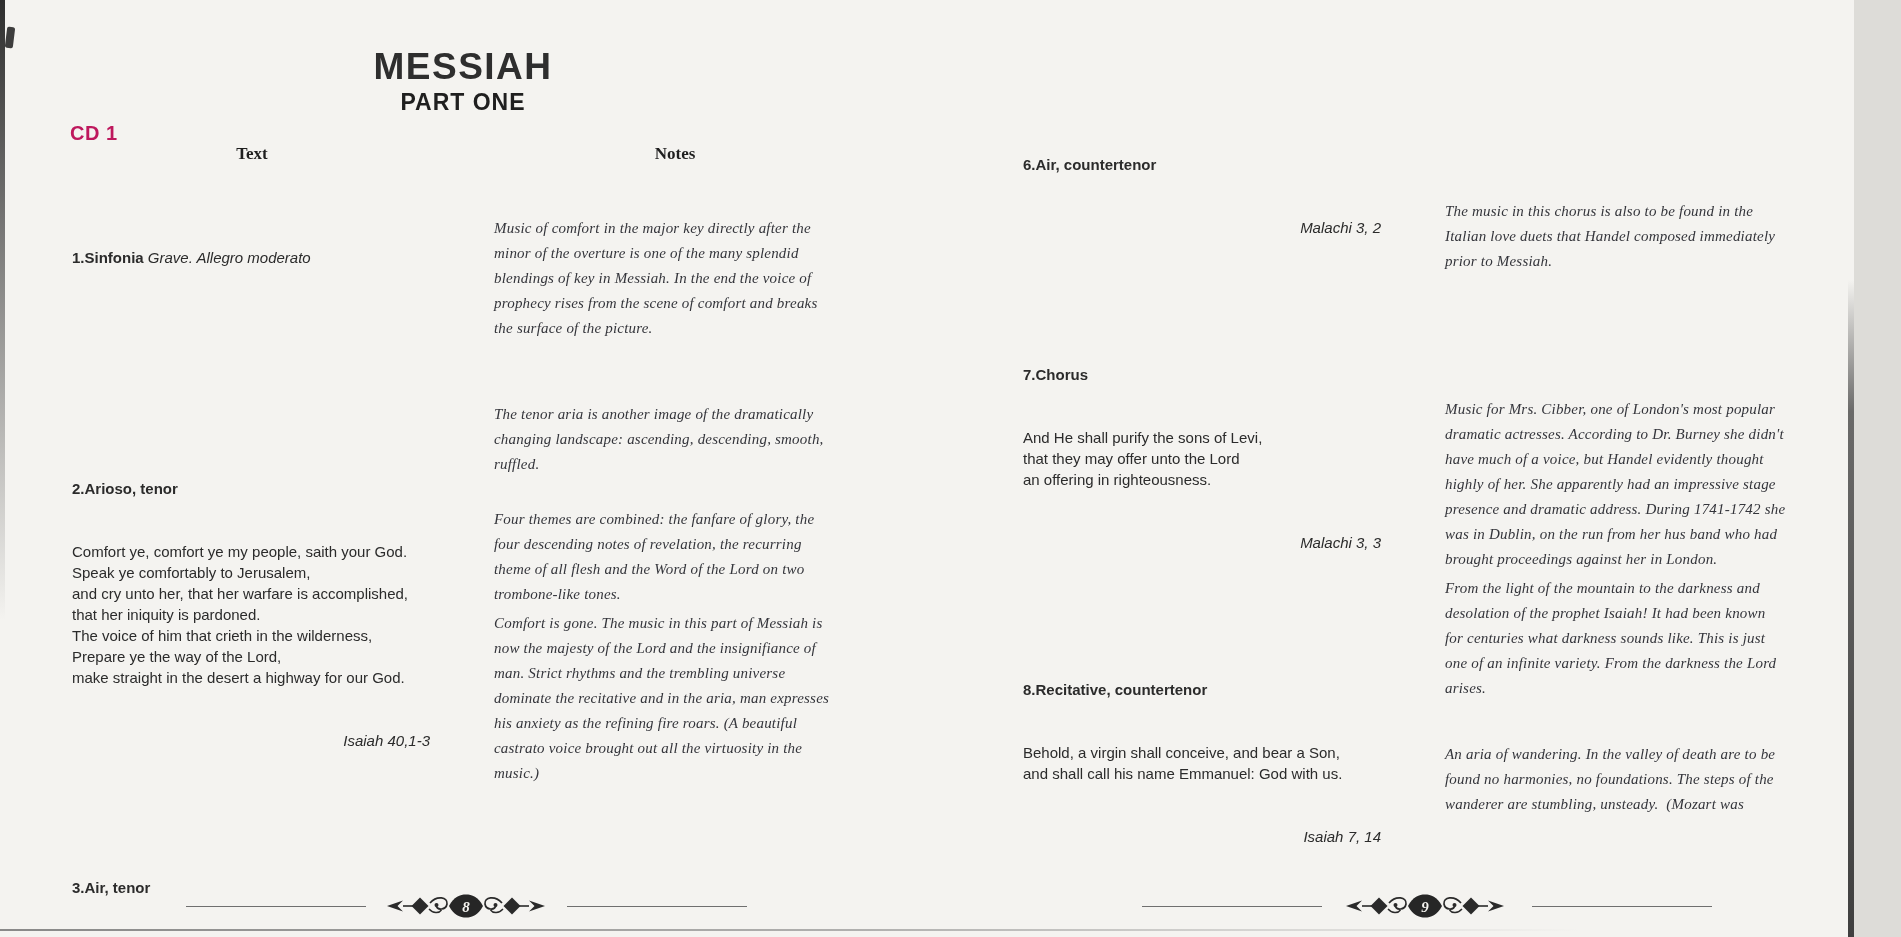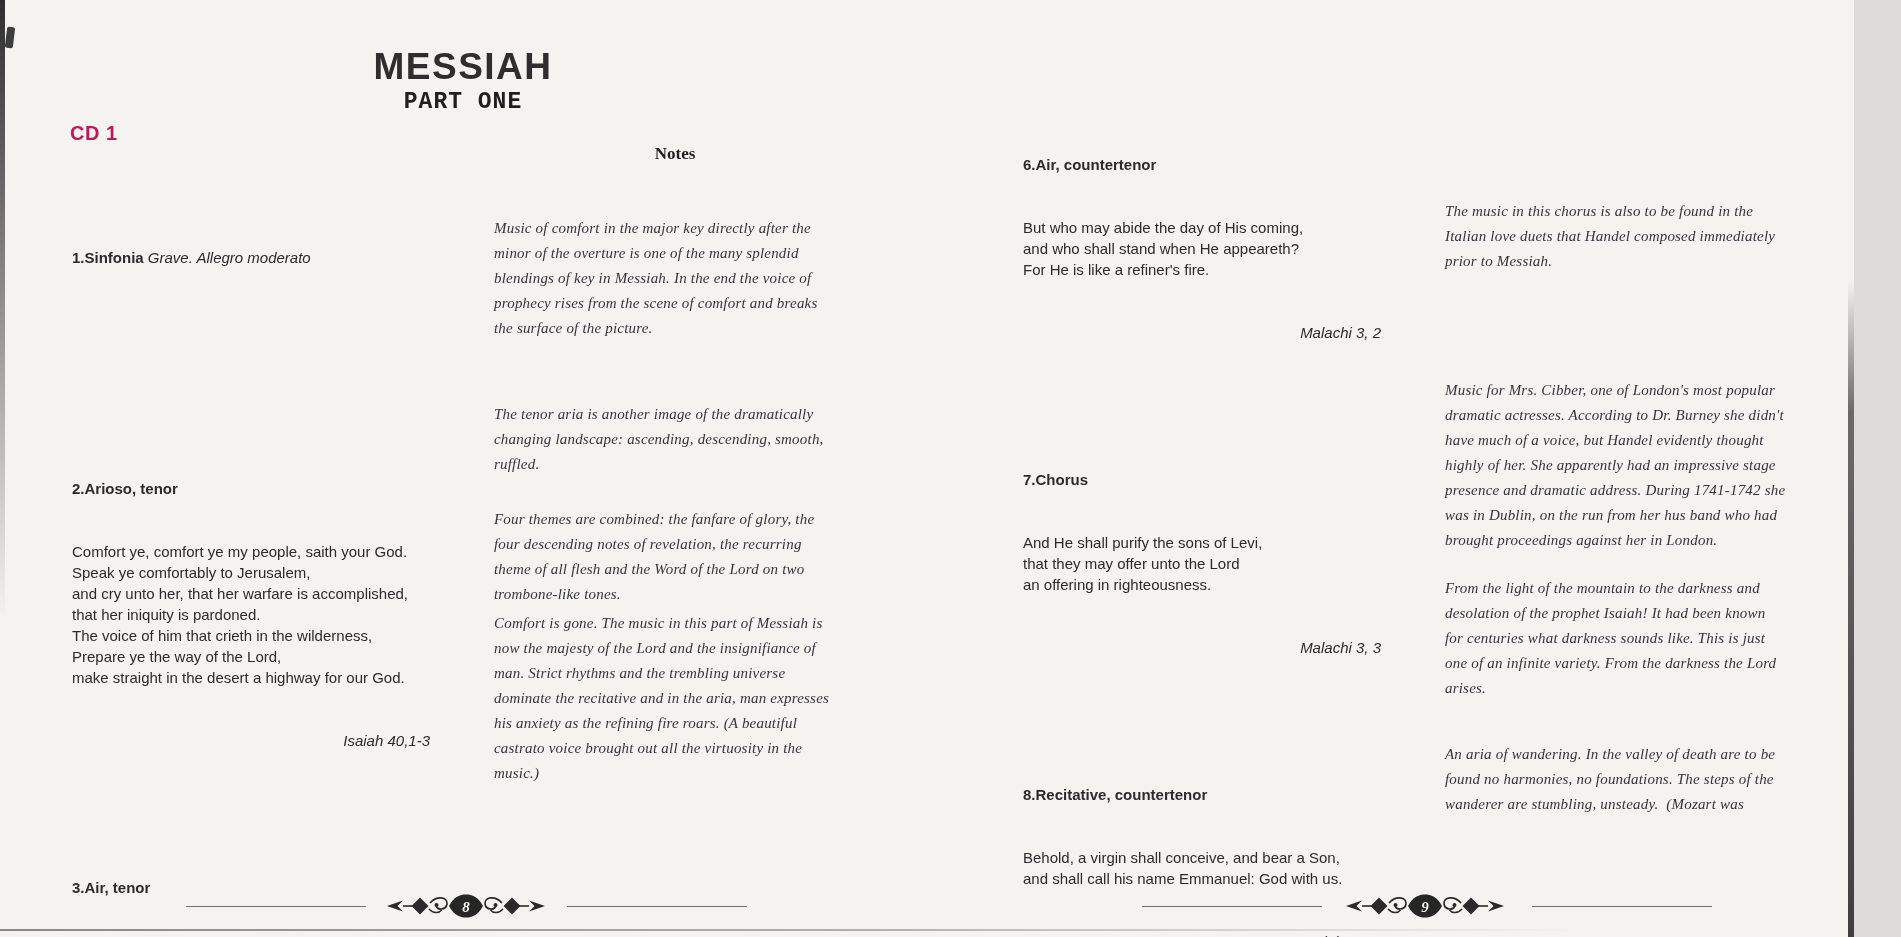--- a/index.html
+++ b/index.html
@@ -7,21 +7,21 @@
           font-family:"Liberation Sans",sans-serif;color:#2c2c2c;}
   .page{position:absolute;top:0;height:937px;}
   .page-left{left:0;width:950px;}
   .page-right{left:950px;width:951px;}
 
   
   .booklet-header{position:absolute;left:0;top:46px;width:926px;text-align:center;}
   .title{margin:0;font-size:37px;font-weight:bold;letter-spacing:1.5px;color:#2e2e2e;
          font-family:"Liberation Sans",sans-serif;}
   .subtitle{margin:1px 0 7px;font-size:23px;font-weight:bold;letter-spacing:1px;color:#1f1f1f;
-            font-family:Liberation Mono, monospace;}
+            font-family:Liberation Sans, sans-serif;}
   .cd-label{position:absolute;left:70px;top:122px;font-size:20px;font-weight:bold;
             letter-spacing:.5px;color:#be185d;}
 
   
   .col-head{position:absolute;top:144px;font-family:"Liberation Serif",serif;font-weight:bold;
             font-size:17px;color:#1f1f1f;text-align:center;}
   .text-head{left:72px;width:360px;}
   .notes-head{left:494px;width:362px;}
 
   
@@ -32,21 +32,21 @@
   .mv-head{font-weight:bold;white-space:pre;}
   .mv-head .tempo{font-weight:normal;font-style:italic;}
   .mv-cite{font-style:italic;text-align:right;width:358px;}
 
   
   .note-p{position:absolute;font-family:"Liberation Serif",serif;font-style:italic;
           font-size:15px;line-height:25px;color:#34353b;white-space:pre;letter-spacing:.2px;}
   .page-left  .note-p{left:494px;}
   .page-right .note-p{left:495px;}
   .lp-n1{top:216px}.lp-n2{top:402px}.lp-n3{top:507px}.lp-n4{top:611px}
-  .rp-n1{top:199px}.rp-n2{top:378px}.rp-n3{top:576px}.rp-n4{top:742px}
+  .rp-n1{top:199px}.rp-n2{top:397px}.rp-n3{top:576px}.rp-n4{top:742px}
 
   
   .f-rule{position:absolute;top:906px;height:1px;width:180px;background:#6f6f6f;}
   .page-left  .f-rule.r1{left:186px}.page-left  .f-rule.r2{left:567px}
   .page-right .f-rule.r1{left:192px}.page-right .f-rule.r2{left:582px}
   .orn{position:absolute;top:889px;width:162px;height:34px;}
   .page-left .orn{left:385px;}
   .page-right .orn{left:394px;}
 
   
@@ -66,20 +66,21 @@
 
   <section class="page page-left">
 
     <header class="booklet-header">
       <h1 class="title">MESSIAH</h1>
       <h2 class="subtitle">PART ONE</h2>
     </header>
 
     <div class="cd-label">CD 1</div>
 
+    <div class="col-head text-head">Text</div>
     <div class="col-head notes-head">Notes</div>
 
     <div class="text-col">
       <article class="movement">
         <div class="mv-head"><span>1.Sinfonia</span><span class="tempo"> Grave. Allegro moderato</span></div>
         <div class="mv-lines"></div>
         <div class="mv-cite"></div>
       </article>
       <article class="movement">
         <div class="mv-head"><span>2.Arioso, tenor</span></div>
@@ -139,23 +140,20 @@
       <path d="M64 17 C69 7.5 75 5.5 81 5.5 C87 5.5 93 7.5 98 17 C93 26.5 87 28.5 81 28.5 C75 28.5 69 26.5 64 17 Z" fill="#262626"></path>
       <text x="81" y="22.5" text-anchor="middle" font-size="15" font-style="italic" font-weight="bold" font-family="Liberation Serif, serif" fill="#f4f3ef">8</text>
     </svg>
   </section>
 
   <section class="page page-right">
 
     <div class="text-col">
       <article class="movement">
         <div class="mv-head"><span>6.Air, countertenor</span></div>
-        <div class="mv-lines">But who may abide the day of His coming,
-and who shall stand when He appeareth?
-For He is like a refiner's fire.</div>
         <div class="mv-cite">Malachi 3, 2</div>
       </article>
       <article class="movement">
         <div class="mv-head"><span>7.Chorus</span></div>
         <div class="mv-lines">And He shall purify the sons of Levi,
 that they may offer unto the Lord
 an offering in righteousness.</div>
         <div class="mv-cite">Malachi 3, 3</div>
       </article>
       <article class="movement">

